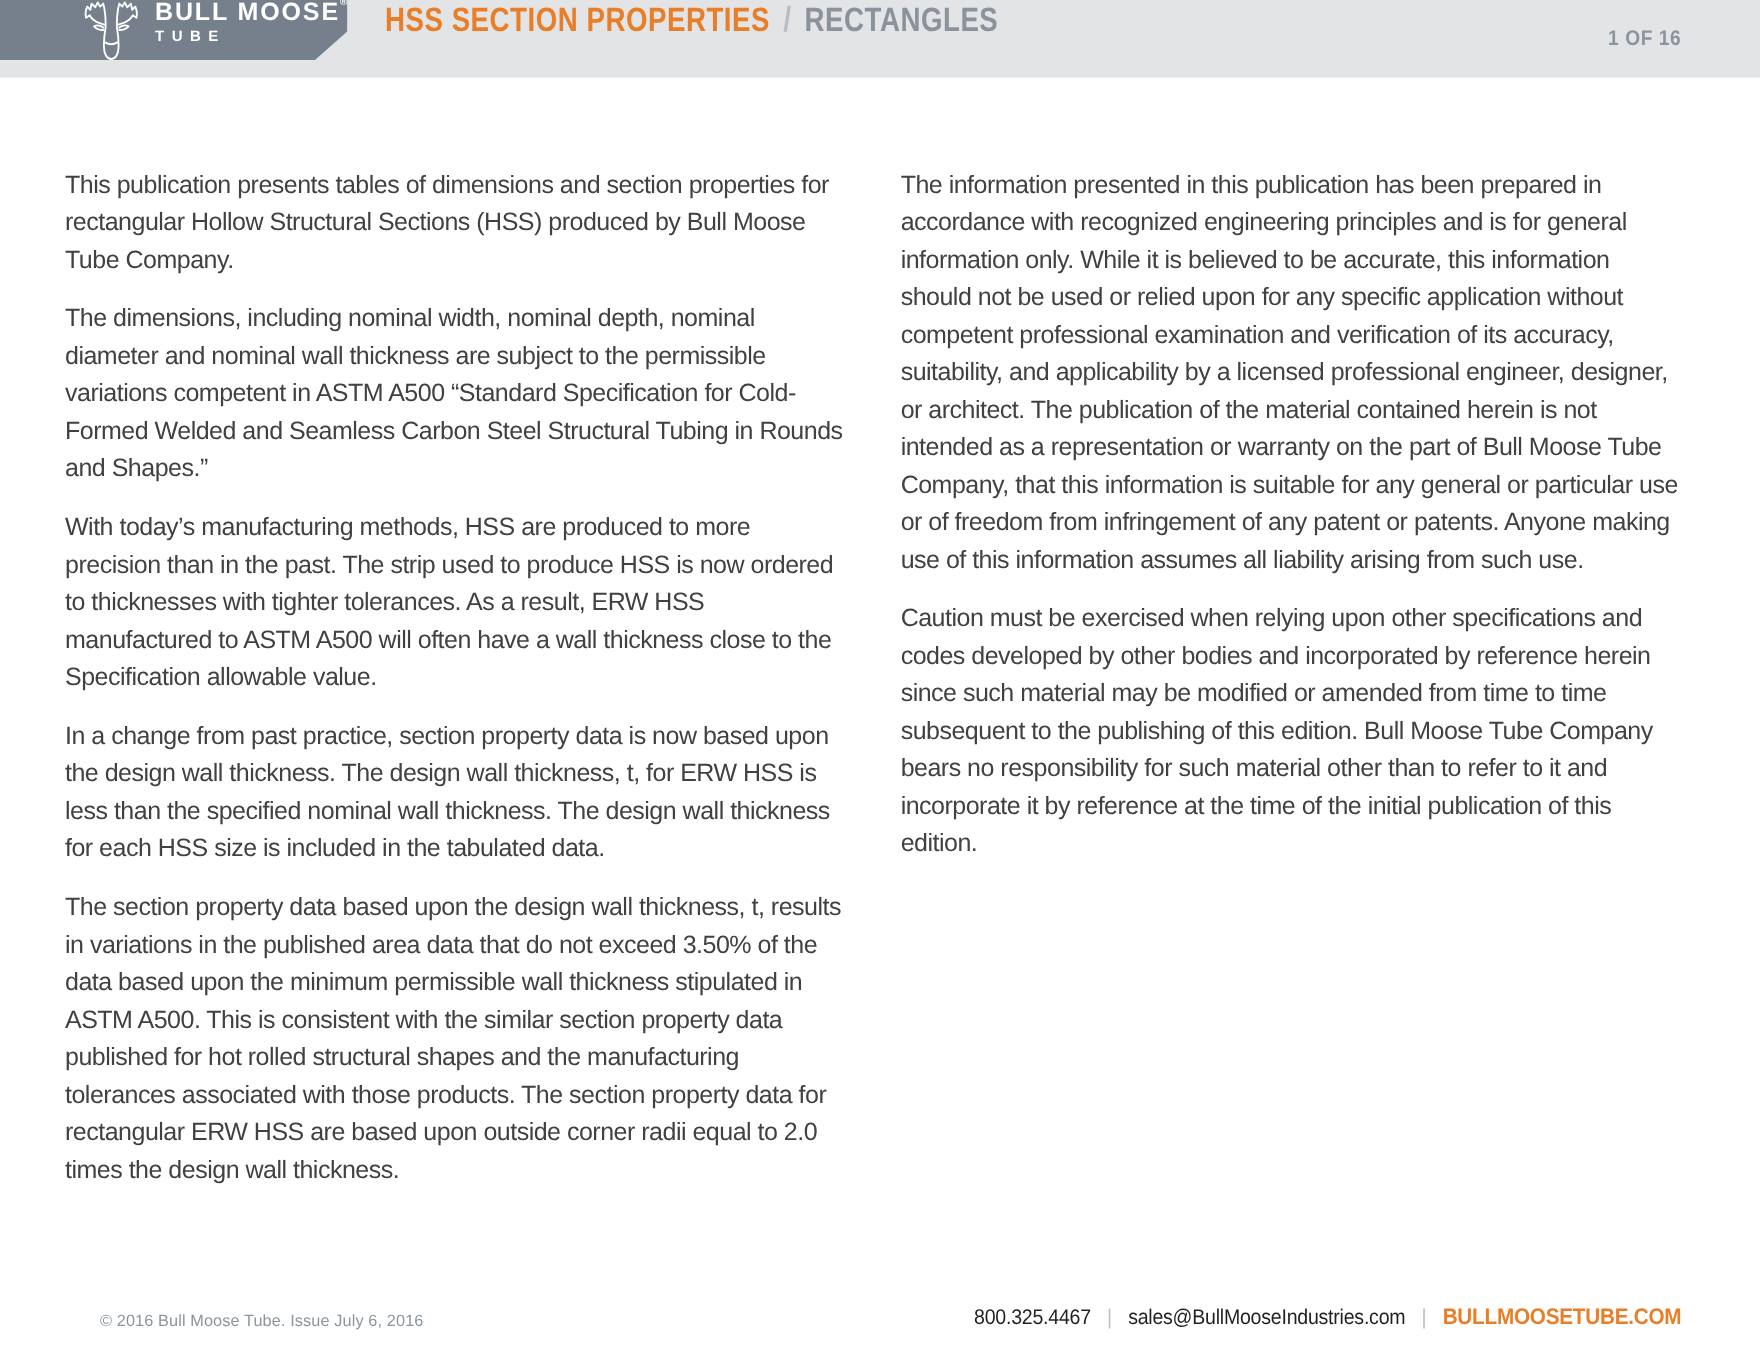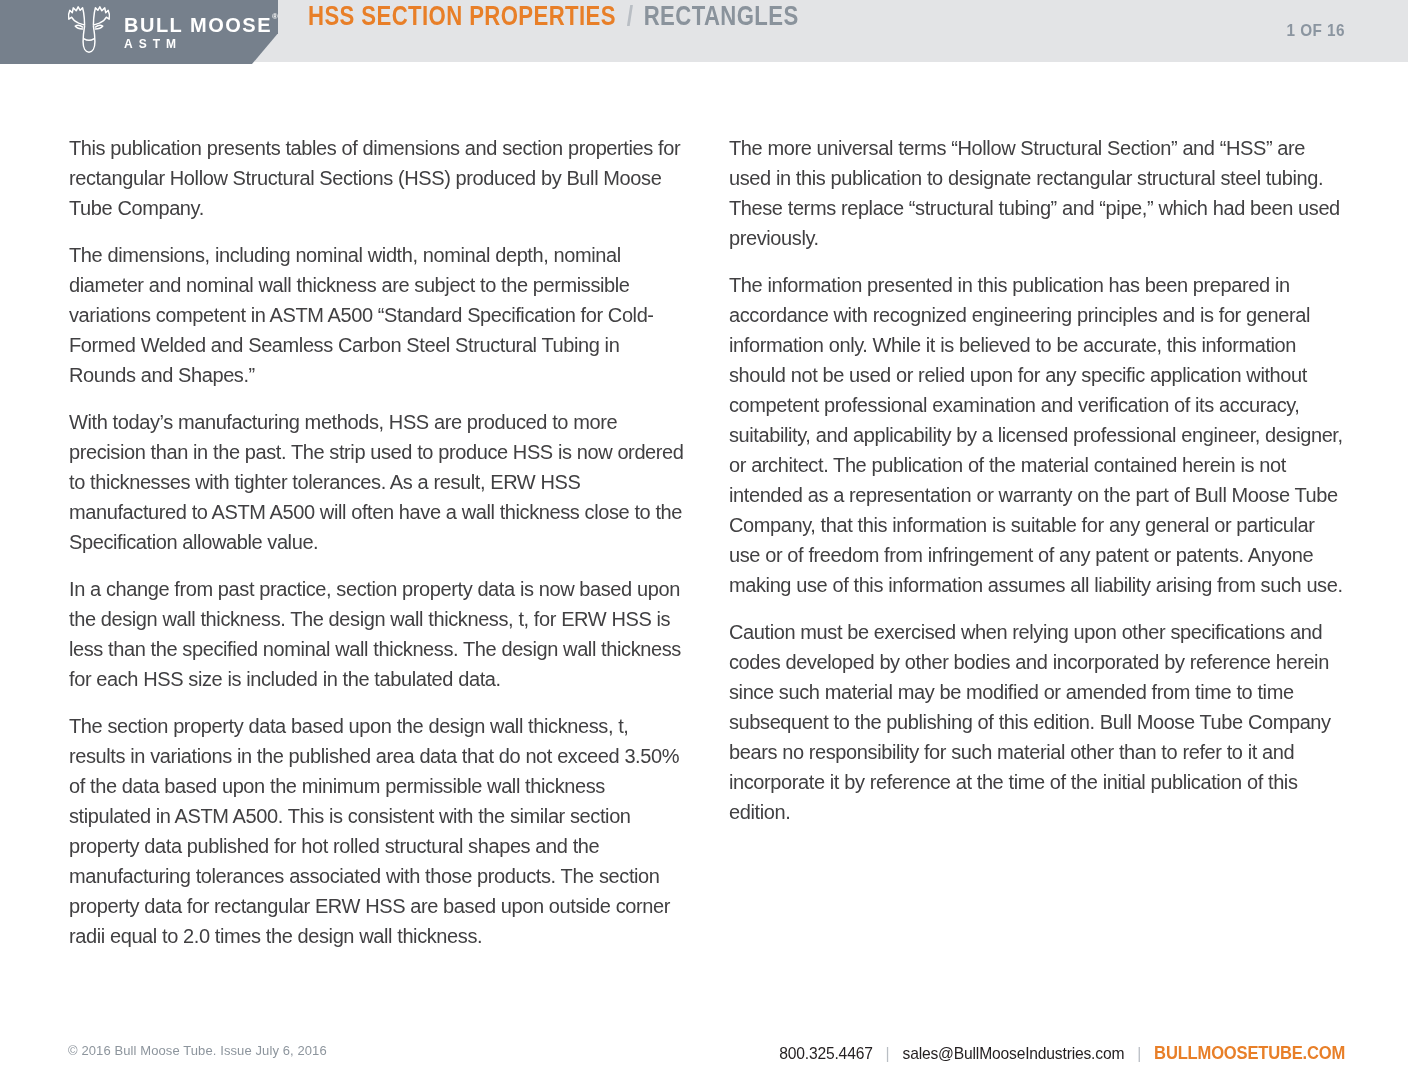--- a/index.html
+++ b/index.html
@@ -18,25 +18,25 @@
     position: absolute;
     top: 0; left: 0;
     width: 100%;
     height: 62px;
     background: #e3e4e6;
   }
   .logo-block {
     position: absolute;
     top: 0; left: 0;
     width: 278px;
-    height: 64px;
+    height: 48px;
     background: #76808c;
     clip-path: polygon(0 0, 100% 0, 100% 52%, calc(100% - 26px) 100%, 0 100%);
     display: flex;
-    align-items: center;
+    align-items: flex-start;
     padding-left: 57px;
   }
   .moose-svg { width: 64px; height: 56px; margin-top: -2px; flex: 0 0 auto; }
   .brand-text { color: #ffffff; margin-left: 3px; line-height: 1; }
   .brand-top {
     font-size: 20px;
     font-weight: bold;
     letter-spacing: 1.5px;
     white-space: nowrap;
   }
@@ -92,42 +92,42 @@
     letter-spacing: 0.5px;
     transform: scaleX(0.9);
     transform-origin: right center;
   }
 
   
   .content {
     position: absolute;
     top: 62px; left: 0;
     width: 100%;
-    padding: 71px 63px 0 69px;
+    padding: 71px 63px 0 52px;
     display: flex;
     gap: 44px;
   }
   .col { flex: 1 1 0; }
   .col p {
     color: #414042;
     font-size: 20px;
     line-height: 30px;
     letter-spacing: -0.4px;
     margin-bottom: 17px;
   }
 
   
   .footer {
     position: absolute;
-    left: 68px;
+    left: 80px;
     right: 63px;
     bottom: 24px;
     display: flex;
     justify-content: space-between;
-    align-items: flex-start;
+    align-items: flex-end;
   }
   .copyright {
     color: #8d959d;
     font-size: 13px;
     letter-spacing: 0.1px;
   }
   .footer-right {
     display: flex;
     align-items: baseline;
     gap: 14px;
@@ -167,21 +167,21 @@
         <path d="M52 42 Q44 36 37 40 Q42 46 52 46"></path>
         <path d="M78 42 Q86 36 93 40 Q88 46 78 46"></path>
 
         <path d="M56 40 C54 52 53 64 53 72 C53 85 58 93 65 93 C72 93 77 85 77 72 C77 64 76 52 74 40"></path>
 
         <path d="M55 66 Q65 72 75 66"></path>
       </g>
     </svg>
     <div class="brand-text">
       <div class="brand-top"><span>BULL MOOSE</span><span class="brand-reg">®</span></div>
-      <div class="brand-bottom">ASTM</div>
+      <div class="brand-bottom">TUBE</div>
     </div>
   </div>
 
   <div class="header-title">
     <div class="title-scale">
       <span class="title-primary">HSS SECTION PROPERTIES</span>
       <span class="title-sep">/</span>
       <span class="title-secondary">RECTANGLES</span>
     </div>
   </div>
@@ -190,21 +190,20 @@
 
   <div class="content">
     <div class="col">
       <p>This publication presents tables of dimensions and section properties for rectangular Hollow Structural Sections (HSS) produced by Bull Moose Tube Company.</p>
       <p>The dimensions, including nominal width, nominal depth, nominal diameter and nominal wall thickness are subject to the permissible variations competent in ASTM A500 “Standard Specification for Cold-Formed Welded and Seamless Carbon Steel Structural Tubing in Rounds and Shapes.”</p>
       <p>With today’s manufacturing methods, HSS are produced to more precision than in the past. The strip used to produce HSS is now ordered to thicknesses with tighter tolerances. As a result, ERW HSS manufactured to ASTM A500 will often have a wall thickness close to the Specification allowable value.</p>
       <p>In a change from past practice, section property data is now based upon the design wall thickness. The design wall thickness, t, for ERW HSS is less than the specified nominal wall thickness. The design wall thickness for each HSS size is included in the tabulated data.</p>
       <p>The section property data based upon the design wall thickness, t, results in variations in the published area data that do not exceed 3.50% of the data based upon the minimum permissible wall thickness stipulated in ASTM A500. This is consistent with the similar section property data published for hot rolled structural shapes and the manufacturing tolerances associated with those products. The section property data for rectangular ERW HSS are based upon outside corner radii equal to 2.0 times the design wall thickness.</p>
     </div>
     <div class="col">
-      <p>The more universal terms “Hollow Structural Section” and “HSS” are used in this publication to designate rectangular structural steel tubing. These terms replace “structural tubing” and “pipe,” which had been used previously.</p>
       <p>The information presented in this publication has been prepared in accordance with recognized engineering principles and is for general information only. While it is believed to be accurate, this information should not be used or relied upon for any specific application without competent professional examination and verification of its accuracy, suitability, and applicability by a licensed professional engineer, designer, or architect. The publication of the material contained herein is not intended as a representation or warranty on the part of Bull Moose Tube Company, that this information is suitable for any general or particular use or of freedom from infringement of any patent or patents. Anyone making use of this information assumes all liability arising from such use.</p>
       <p>Caution must be exercised when relying upon other specifications and codes developed by other bodies and incorporated by reference herein since such material may be modified or amended from time to time subsequent to the publishing of this edition. Bull Moose Tube Company bears no responsibility for such material other than to refer to it and incorporate it by reference at the time of the initial publication of this edition.</p>
     </div>
   </div>
 
   <div class="footer">
     <div class="copyright">© 2016 Bull Moose Tube. Issue July 6, 2016</div>
     <div class="footer-right">
       <span class="footer-phone">800.325.4467</span>
       <span class="footer-sep">|</span>

